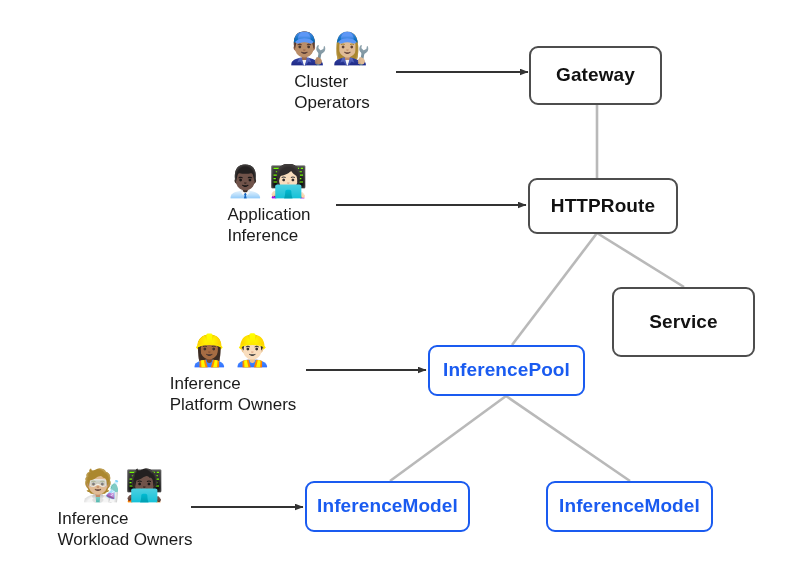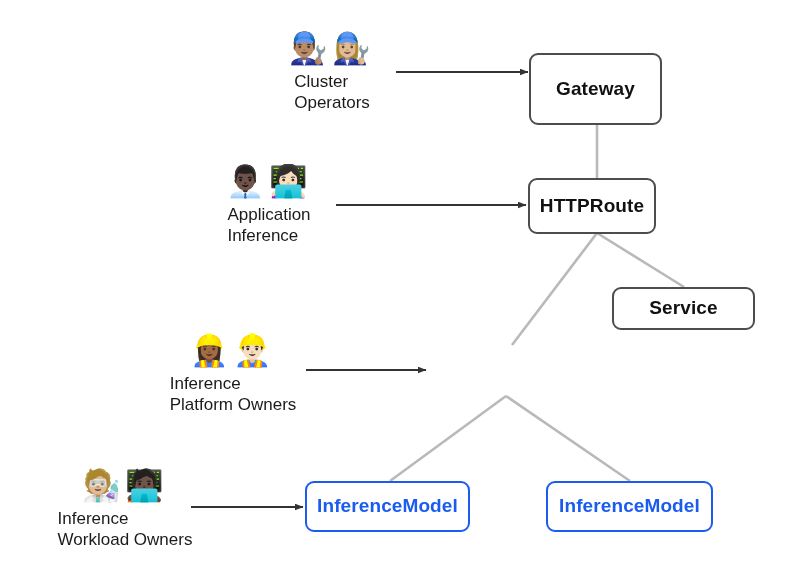--- a/index.html
+++ b/index.html
@@ -110,32 +110,35 @@
 
     <line x1="396" y1="72" x2="528" y2="72" stroke="#333333" stroke-width="2.2" marker-end="url(#arrowhead)"></line>
 
     <line x1="336" y1="205" x2="526" y2="205" stroke="#333333" stroke-width="2.2" marker-end="url(#arrowhead)"></line>
 
     <line x1="306" y1="370" x2="426" y2="370" stroke="#333333" stroke-width="2.2" marker-end="url(#arrowhead)"></line>
 
     <line x1="191" y1="507" x2="303" y2="507" stroke="#333333" stroke-width="2.2" marker-end="url(#arrowhead)"></line>
   </svg>
 
-  <div class="node gateway-style" style="left:529px; top:46px; width:133px; height:72px;margin-top:7px;">
+  <div class="node gateway-style" style="left:529px; top:46px; width:133px; height:59px;">
     <span class="node-label">Gateway</span>
   </div>
 
-  <div class="node gateway-style" style="left:528px; top:178px; width:128px; height:56px;">
+  <div class="node gateway-style" style="left:528px; top:178px; width:150px; height:56px;">
     <span class="node-label">HTTPRoute</span>
   </div>
 
-  <div class="node gateway-style" style="left:612px; top:287px; width:143px; height:43px;">
+  <div class="node gateway-style" style="left:612px; top:287px; width:143px; height:70px;">
     <span class="node-label">Service</span>
   </div>
 
+  <div class="node inference-style" style="left:428px; top:345px; width:157px; height:51px;">
+    <span class="node-label">InferencePool</span>
+  </div>
 
   <div class="node inference-style" style="left:305px; top:481px; width:165px; height:51px;">
     <span class="node-label">InferenceModel</span>
   </div>
 
   <div class="node inference-style" style="left:546px; top:481px; width:167px; height:51px;">
     <span class="node-label">InferenceModel</span>
   </div>
 
   <div class="persona" style="left:227px; top:29px;">

